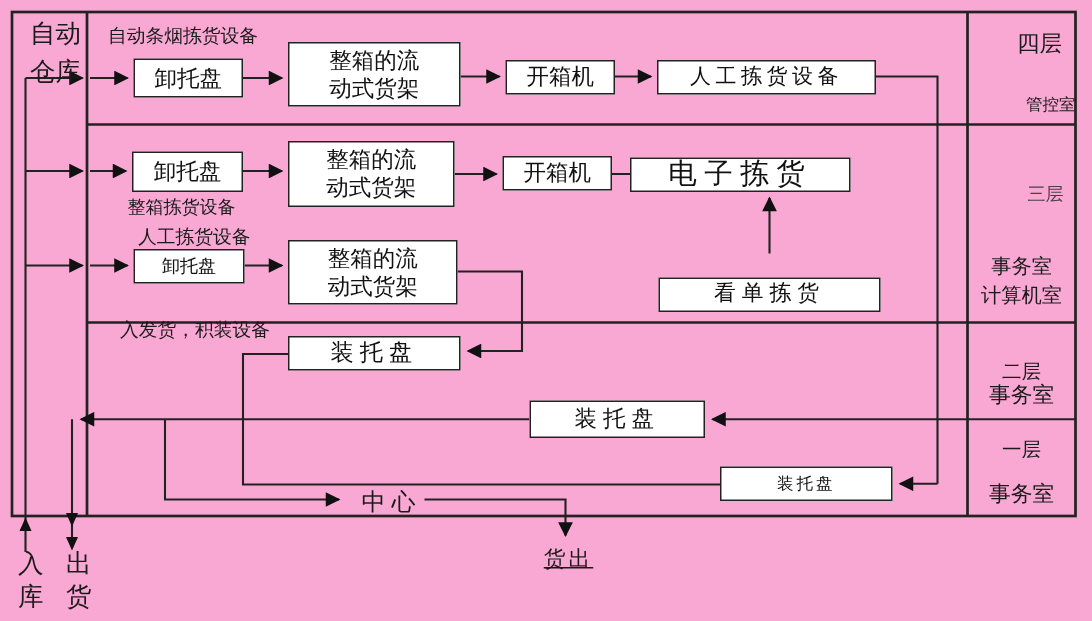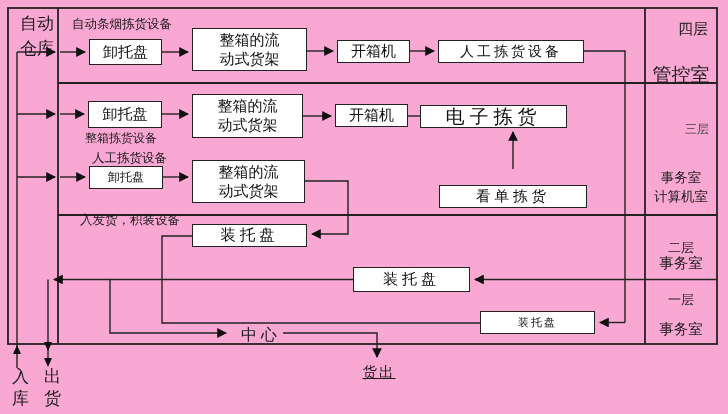--- a/index.html
+++ b/index.html
@@ -112,21 +112,21 @@
   <div class="box" style="left:353px;top:267px;width:117px;height:25px;font-size:15px;letter-spacing:4px;">装托盘</div>
   <div class="box" style="left:480px;top:311px;width:115px;height:23px;font-size:11px;letter-spacing:2px;">装托盘</div>
 
   <div class="lbl" style="left:238px;top:325px;width:46px;text-align:center;font-size:16px;letter-spacing:4px;">中心</div>
   <div class="lbl" style="left:357px;top:363px;width:44px;text-align:center;font-size:14.5px;letter-spacing:2px;text-decoration:underline;">货出</div>
 
   <div class="lbl cjk-v" style="left:9px;top:366px;width:23px;font-size:17px;line-height:21.5px;white-space:normal;">入库</div>
   <div class="lbl cjk-v" style="left:41px;top:366px;width:23px;font-size:17px;line-height:21.5px;white-space:normal;">出货</div>
 
   <div class="rc" style="top:20px;font-size:15px;padding-left:12px;">四层</div>
-  <div class="rc" style="top:62px;font-size:19px;">管控室</div>
+  <div class="rc" style="top:62px;font-size:11px;text-align:right;">管控室</div>
 
   <div class="rc" style="top:121px;font-size:12px;color:#444;padding-left:16px;">三层</div>
   <div class="rc" style="top:169px;font-size:13.5px;">事务室</div>
   <div class="rc" style="top:188px;font-size:13.5px;">计算机室</div>
 
   <div class="rc" style="top:239px;font-size:13px;">二层</div>
   <div class="rc" style="top:254px;font-size:14.5px;">事务室</div>
 
   <div class="rc" style="top:291px;font-size:13px;">一层</div>
   <div class="rc" style="top:320px;font-size:14.5px;">事务室</div>

